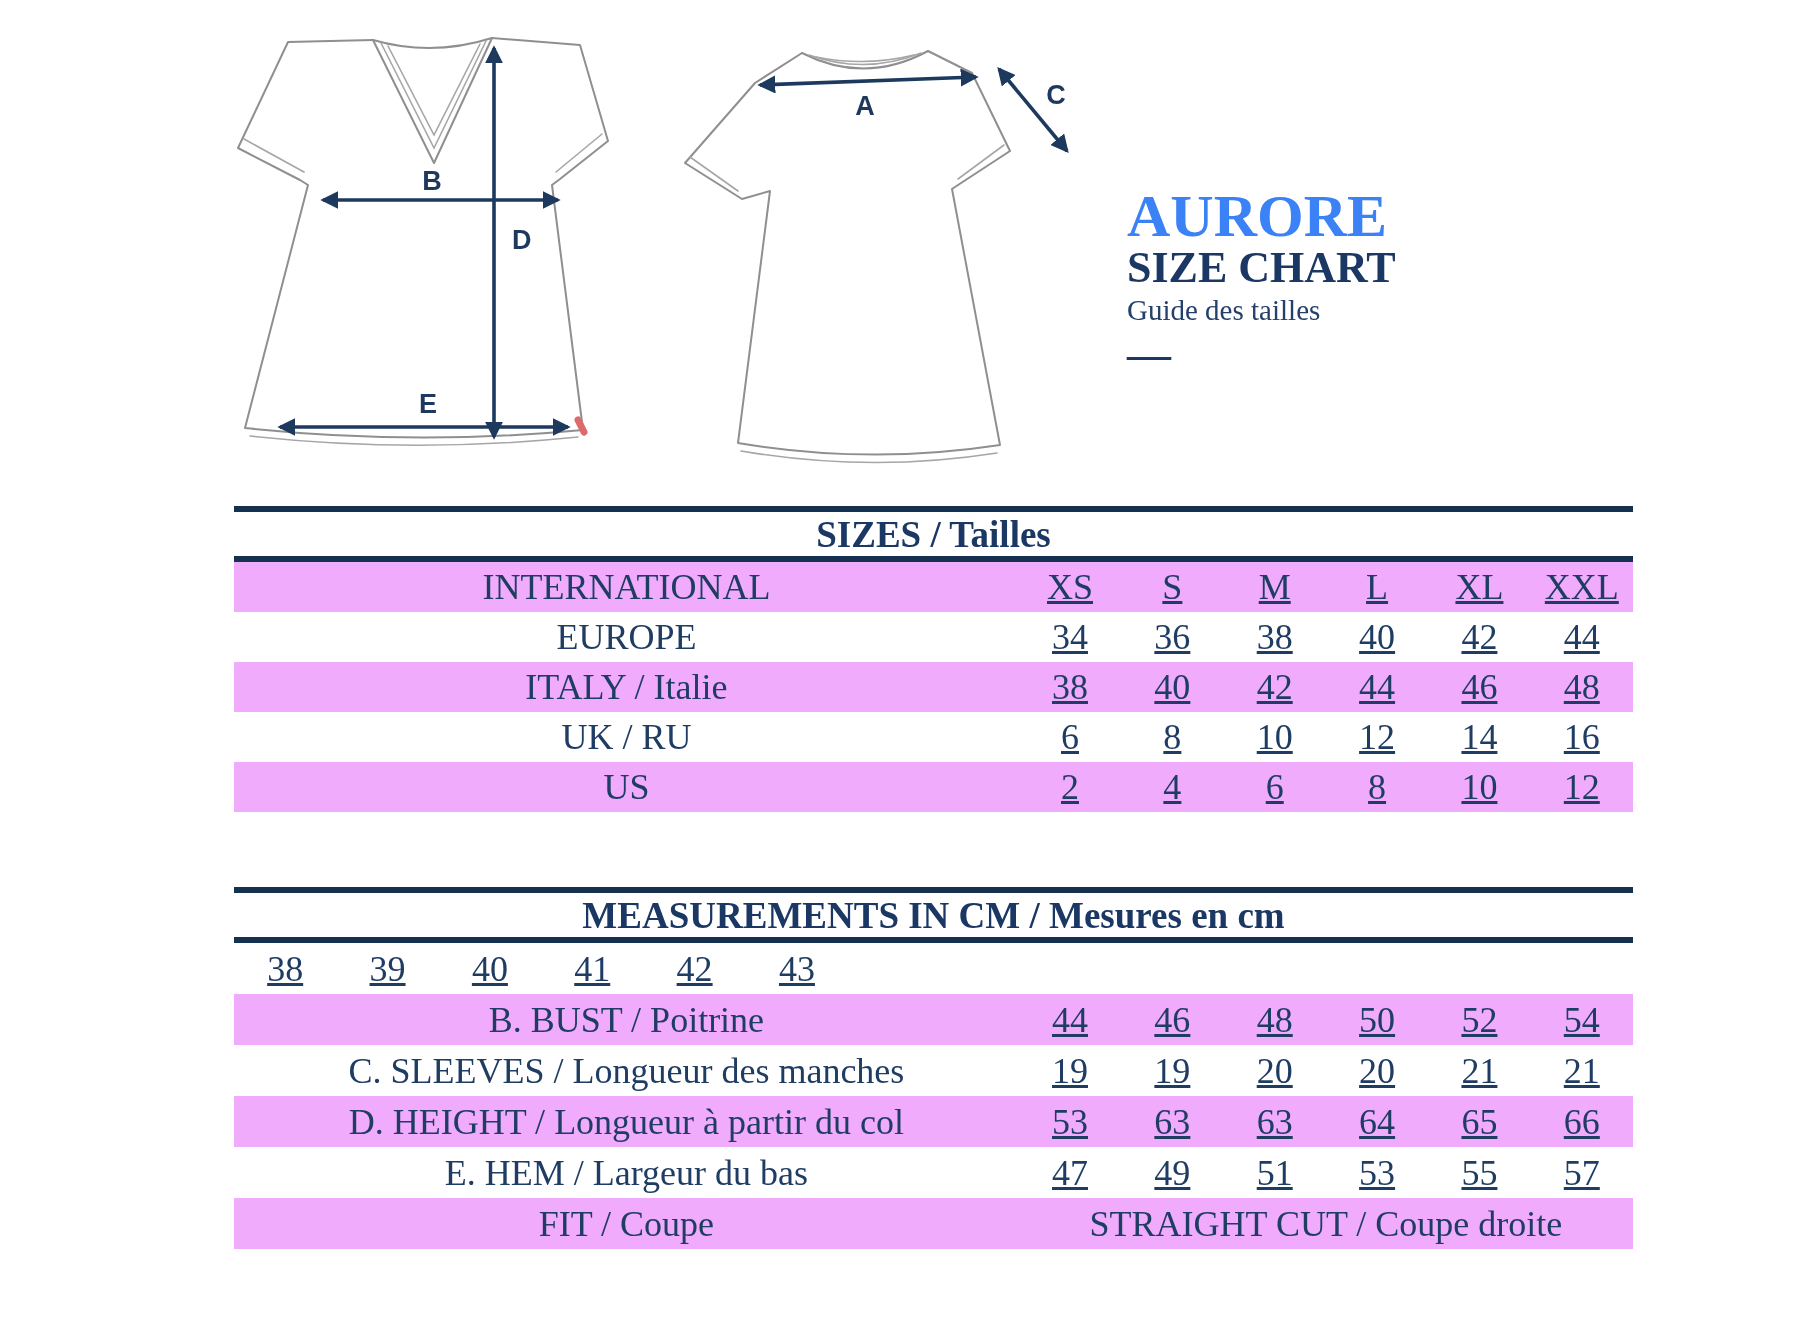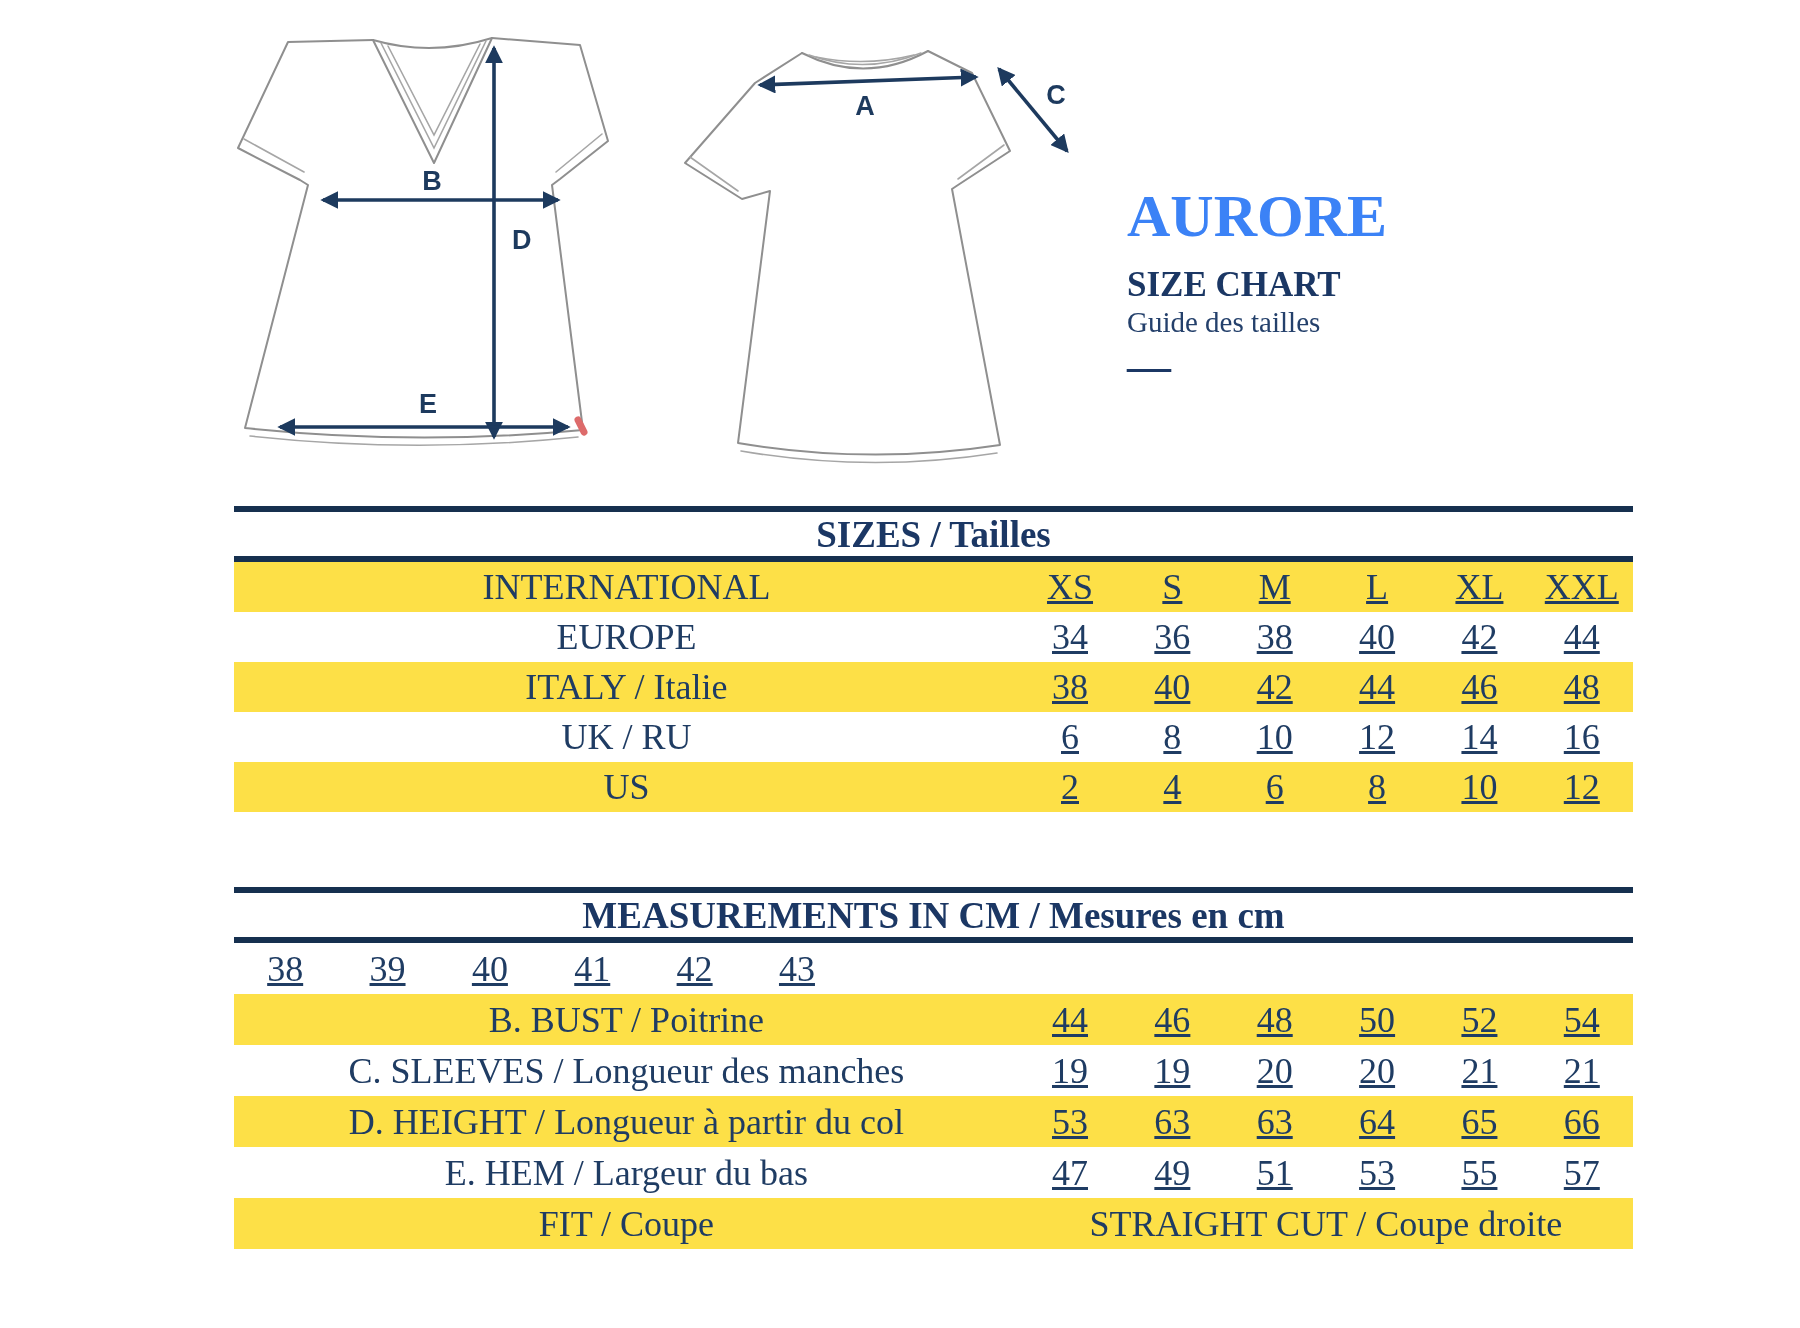--- a/index.html
+++ b/index.html
@@ -3,42 +3,42 @@
 <meta charset="utf-8">
 <style>
   html,body{margin:0;padding:0;background:#ffffff;}
   .page{
     position:relative;width:1800px;height:1328px;background:#ffffff;
     font-family:"Liberation Serif", serif;overflow:hidden;
   }
   
   .title-block{position:absolute;left:1127px;top:186px;color:#1f3c63;}
   .brand-title{font-size:60px;font-weight:bold;line-height:1;letter-spacing:0px;color:#3b82f6;}
-  .brand-sub{font-size:35px;font-weight:bold;line-height:1;margin-top:21px;color:#1b3764;}
+  .brand-sub{font-size:44px;font-weight:bold;line-height:1;color:#1b3764;}
   .brand-sub-fr{font-size:29px;line-height:1;margin-top:6px;color:#24406b;}
   .brand-dash{font-size:44px;font-weight:bold;line-height:0;margin-top:30px;color:#1b3764;}
 
   
   .diagram-svg{position:absolute;left:210px;top:15px;width:900px;height:460px;}
   .shirt{fill:none;stroke:#8f8f8f;stroke-width:2;stroke-linejoin:round;stroke-linecap:round;}
   .shirt-light{fill:none;stroke:#a6a6a6;stroke-width:1.6;stroke-linecap:round;}
   .marrow{fill:none;stroke:#1d3a5e;stroke-width:3.6;}
   .mlabel{font-family:"Liberation Sans", sans-serif;font-size:27px;font-weight:bold;fill:#1d3a5e;}
   .tag{fill:none;stroke:#dd6b6b;stroke-width:7;stroke-linecap:round;}
 
   
   .table{position:absolute;left:234px;width:1399px;color:#1f3c63;}
   .sizes-table{top:506px;}
   .meas-table{top:887px;}
   .rule{height:6px;background:#16304f;}
   .thead{height:44px;display:flex;align-items:center;justify-content:center;
          font-size:37px;font-weight:bold;color:#1b3764;}
   .trow{display:flex;align-items:center;height:50px;font-size:36px;}
   .meas-table .trow{height:51px;}
-  .trow.gray{background:#fde047;}
+  .trow.gray{background:#f0abfc;}
   .cell{text-align:center;}
   .lbl{width:56.1%;}
   .val{width:7.3167%;text-decoration:underline;}
   .fitval{width:43.9%;text-align:center;}
 </style>
 </head>
 <body>
 
 <div class="page">
 

